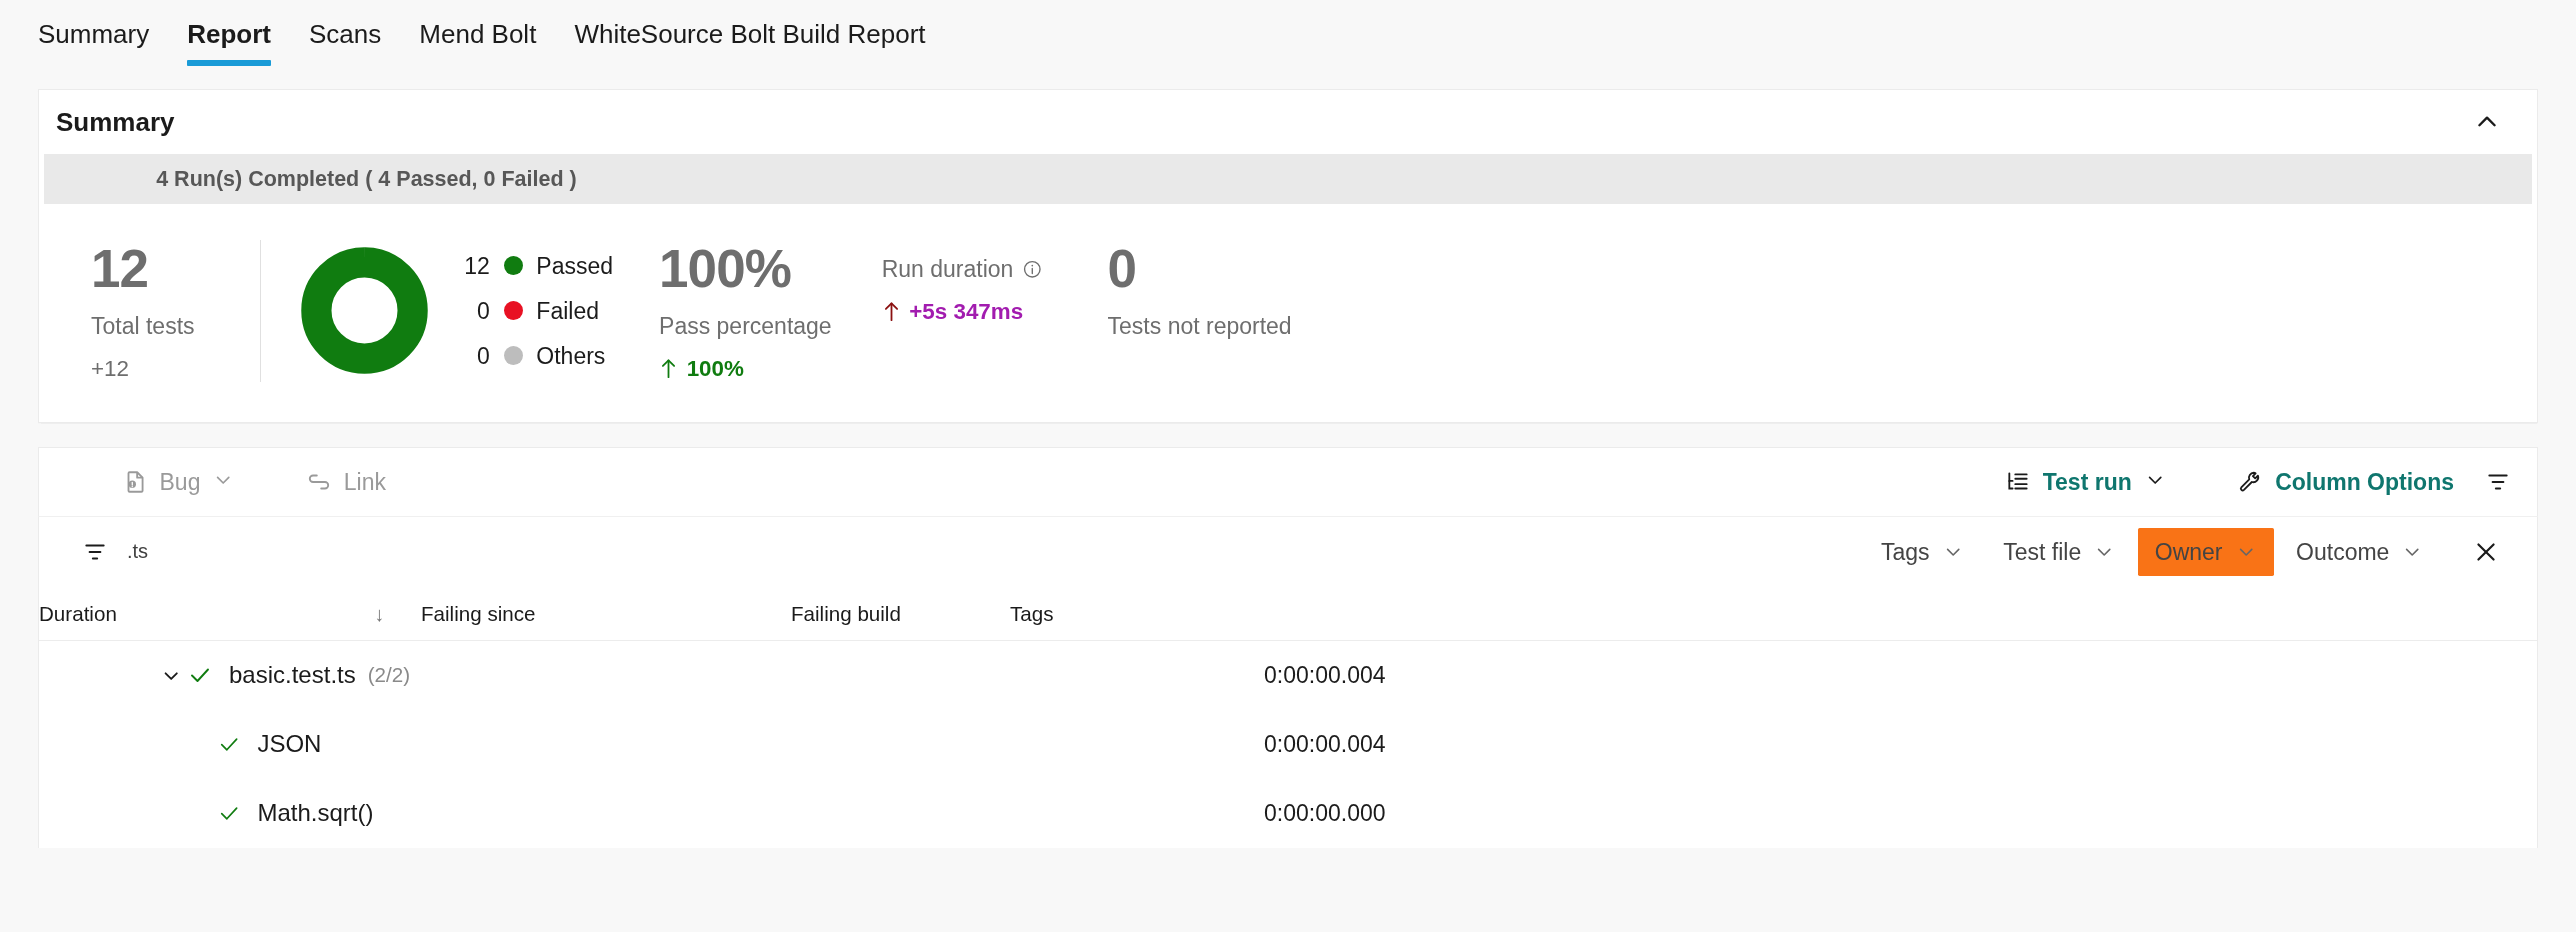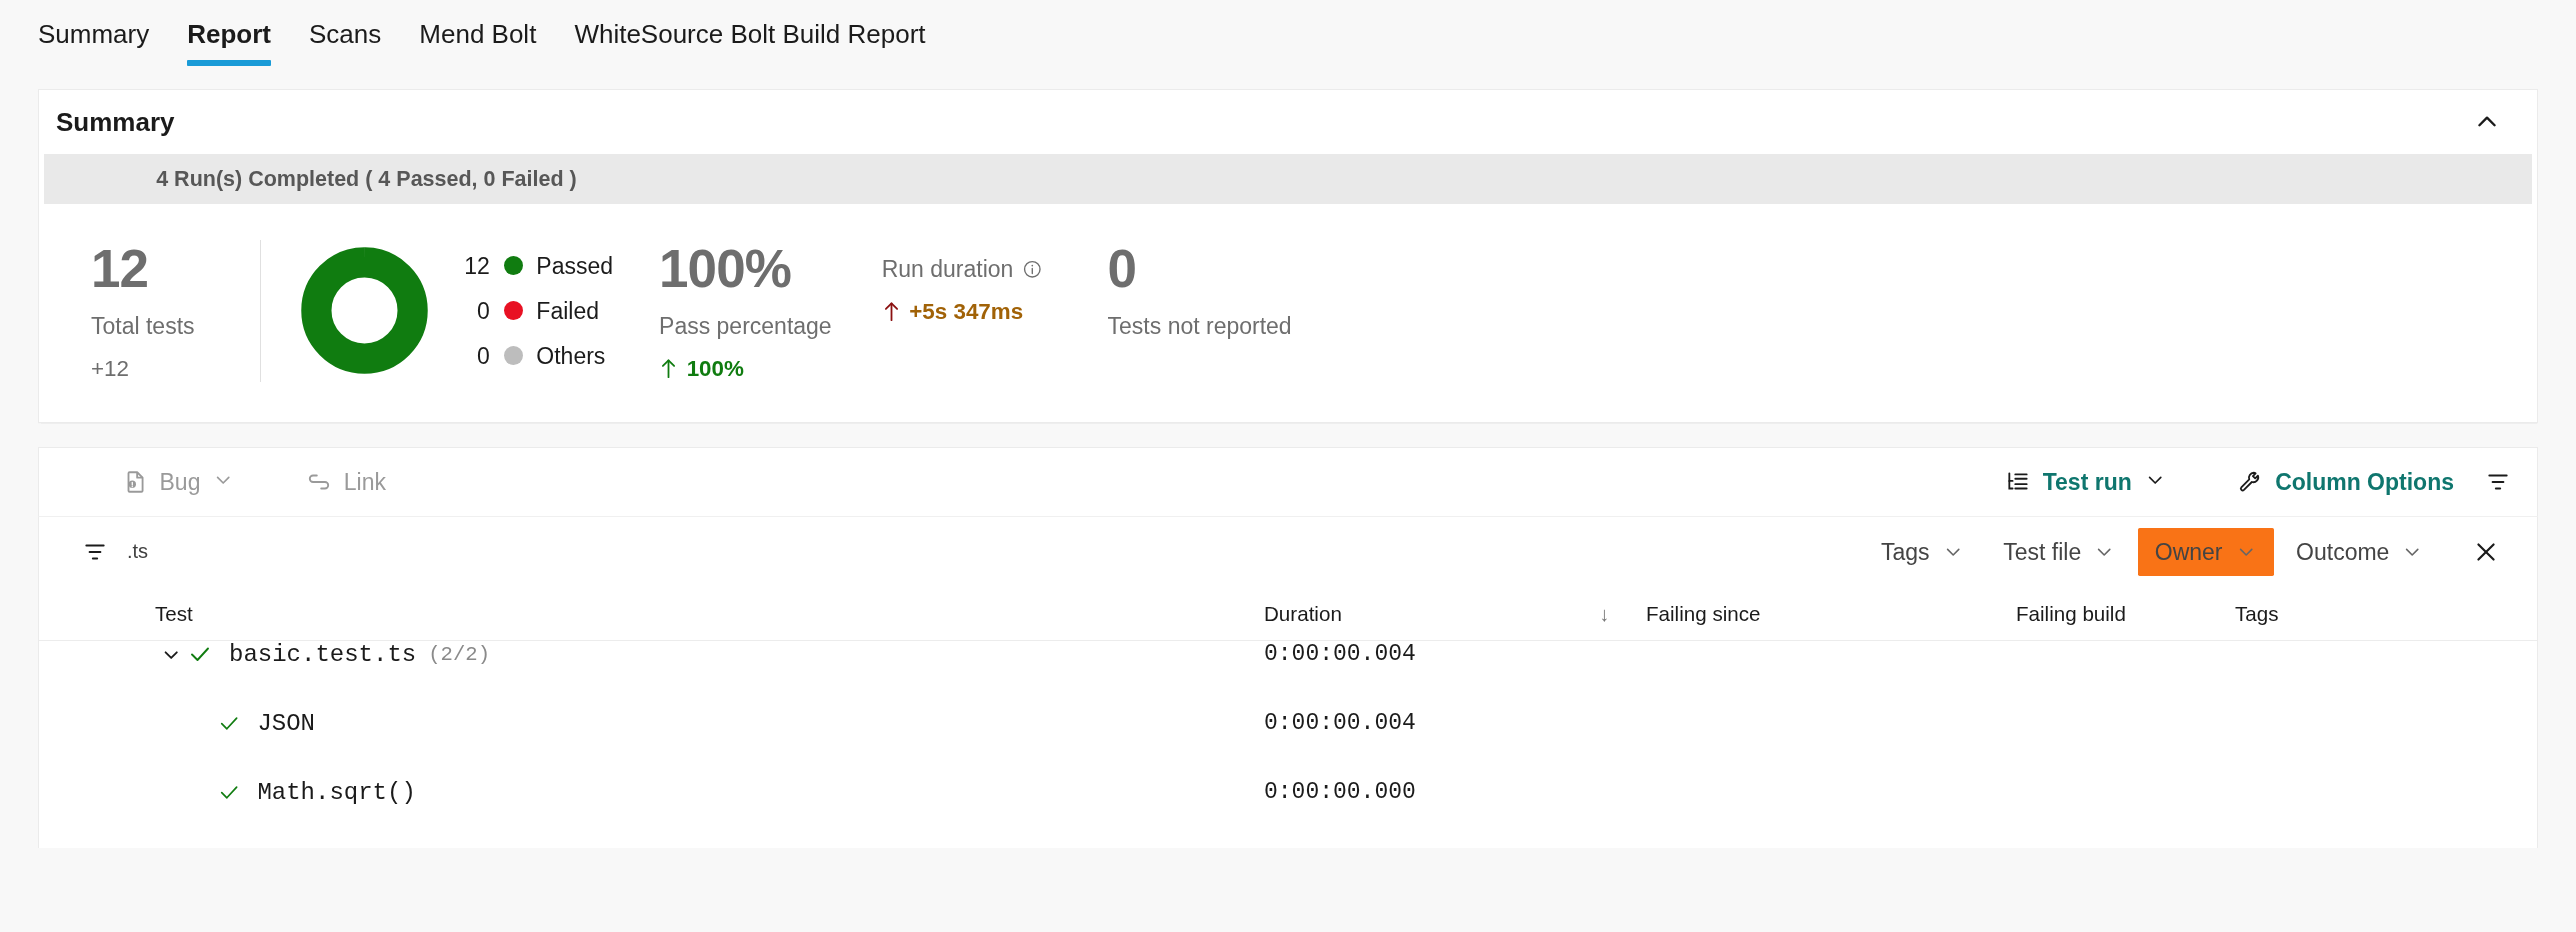--- a/index.html
+++ b/index.html
@@ -111,21 +111,21 @@
     margin-top: 15.5px;
     font-size: 22.4px;
     line-height: 26px;
     display: flex;
     align-items: center;
     gap: 8.6px;
     font-weight: bold;
     white-space: nowrap;
   }
   .delta-up-green { color: #107c10; }
-  .delta-up-red { color: #a16207; }
+  .delta-up-red { color: #a21caf; }
 
   .donut-group {
     display: flex;
     align-items: center;
     gap: 33px;
     border-left: 0.9px solid #e0e0e0;
     padding-left: 40px;
     margin-left: 5.2px;
     padding-right: 34px;
     align-self: stretch;
@@ -218,24 +218,23 @@
   .col-test     { width: 1225px; padding-left: 116px; }
   .col-duration { width: 335px; }
   .col-sortarrow{ width: 47px; justify-content: flex-start; color: #767676; }
   .col-failsince{ width: 370px; }
   .col-failbuild{ width: 219px; }
   .col-tags     { flex: 1; }
 
   .trow {
     height: 69px;
     display: flex;
-    align-items: flex-start;
+    align-items: center;
     font-size: 23px;
     color: #1b1b1b;
-    font-family: Liberation Mono, monospace;
   }
   .cell { display: flex; align-items: center; white-space: nowrap; }
   .cell.col-test { gap: 0; }
   .row-indent-0 { padding-left: 116px; }
   .chev-cell {
     width: 33px; display: flex; align-items: center; justify-content: center;
     cursor: pointer; flex: none;
   }
   .check { color: #107c10; font-size: 26px; line-height: 26px; margin-right: 17px; flex: none; }
   .row-title { font-size: 24px; }
@@ -480,21 +479,20 @@
             <line x1="19" y1="5" x2="5" y2="19"></line>
           </svg>
       </span>
     </div>
   </div>
 </div>
 
 <div class="table">
 
   <div class="thead">
-    <div class="th col-test">Test</div>
     <div class="th col-duration">Duration</div>
     <div class="th col-sortarrow">↓</div>
     <div class="th col-failsince">Failing since</div>
     <div class="th col-failbuild">Failing build</div>
     <div class="th col-tags">Tags</div>
   </div>
 
   <div class="trow">
     <div class="cell col-test row-indent-0" style="padding-left:116px;">
       <span class="chev-cell">

